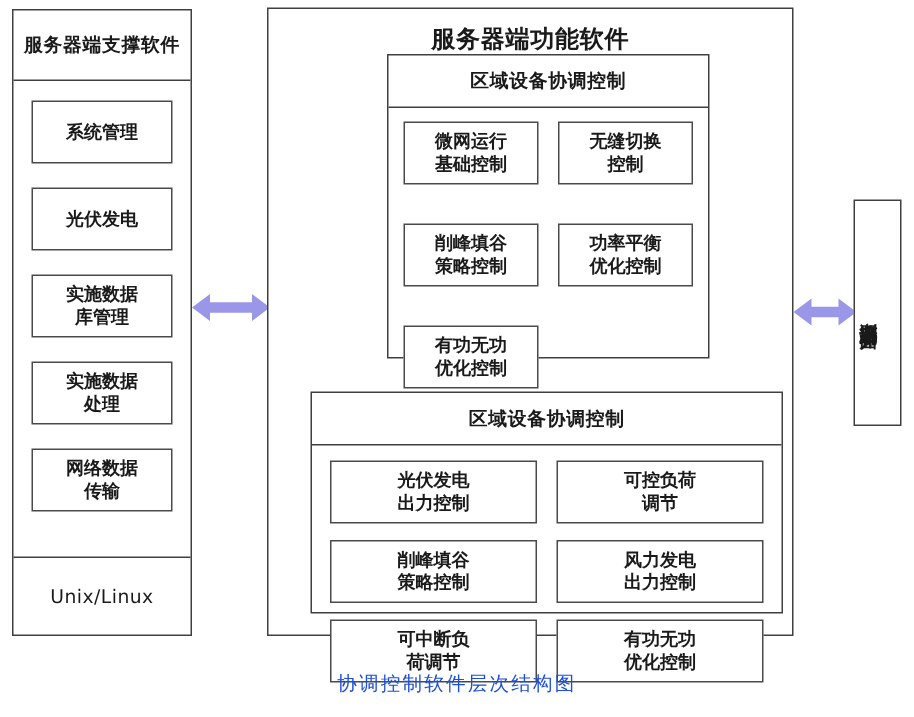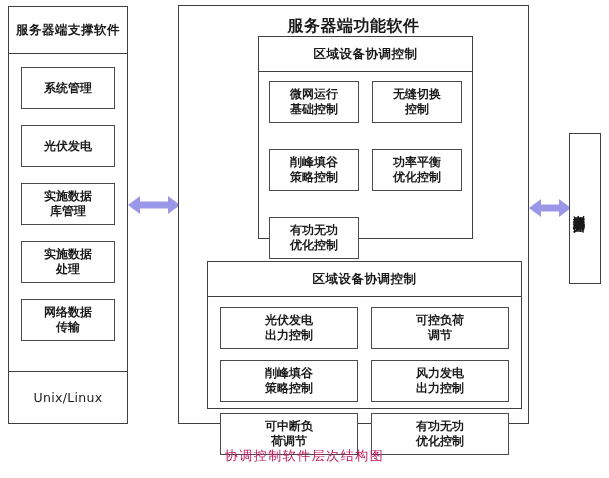--- a/index.html
+++ b/index.html
@@ -177,21 +177,21 @@
   
   #caption {
     position: absolute;
     left: 0;
     top: 447px;
     width: 609px;
     text-align: center;
     font-family: "DejaVu Serif", "Liberation Serif", serif;
     font-size: 13px;
     letter-spacing: 1.5px;
-    color: #be185d;
+    color: #1d4ed8;
   }
 </style>
 </head>
 <body>
 
 <div class="panel" id="left-panel">
   <div id="left-header">服务器端支撑软件</div>
   <div id="left-body">
     <div class="left-box">系统管理</div>
     <div class="left-box">光伏发电</div>

